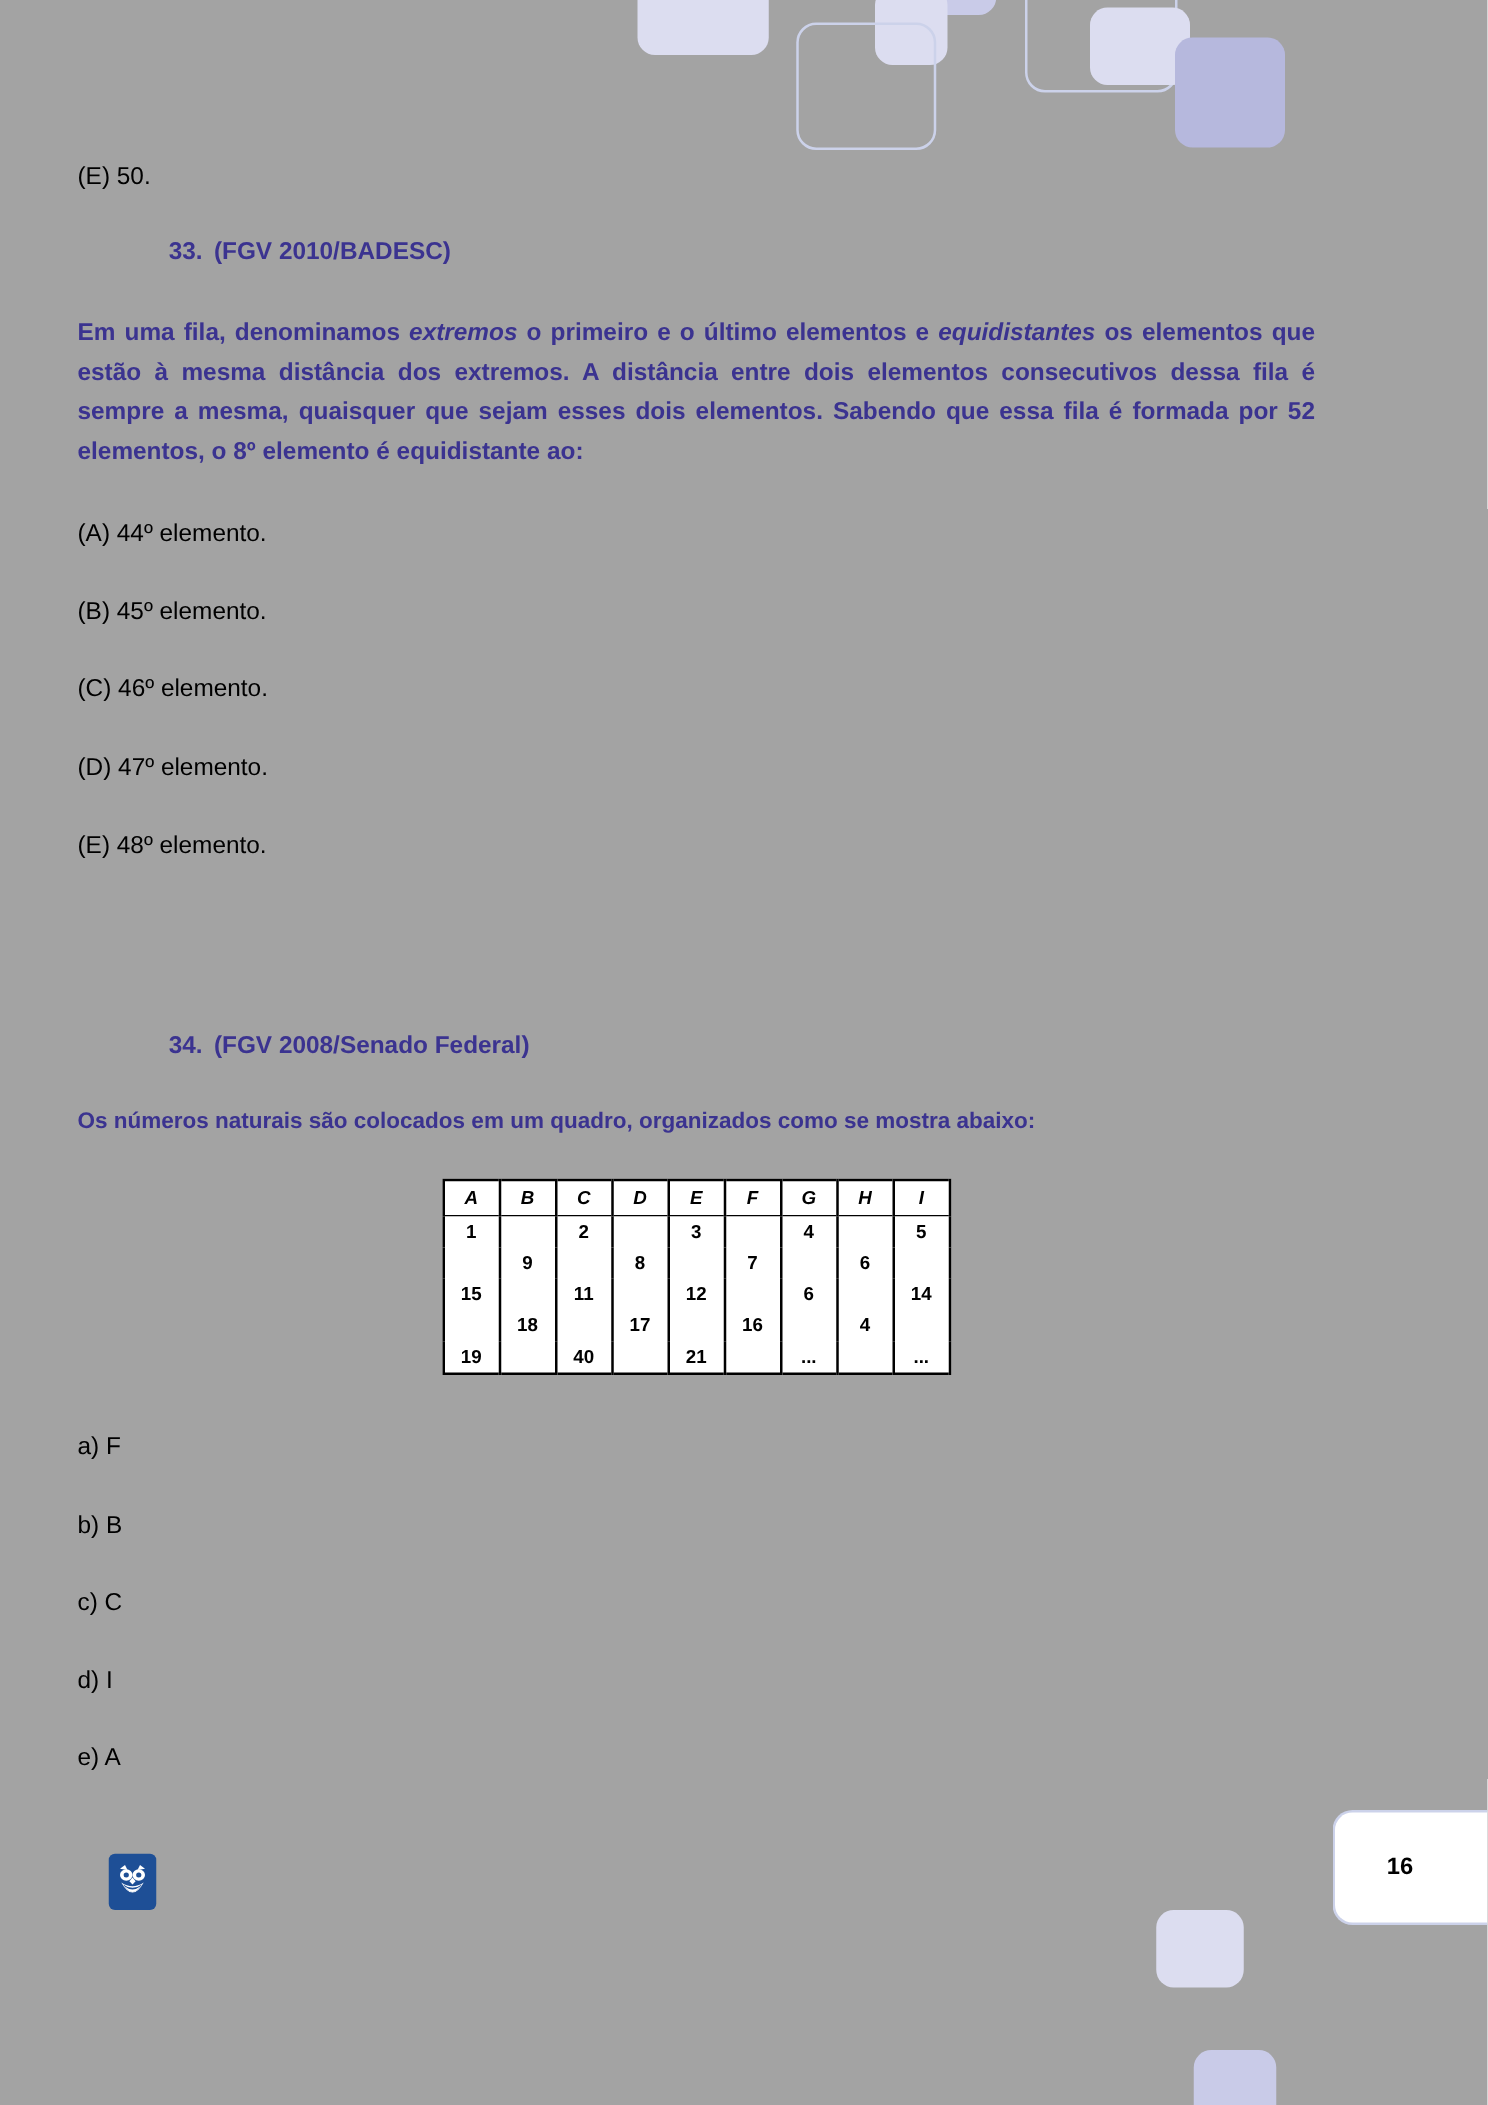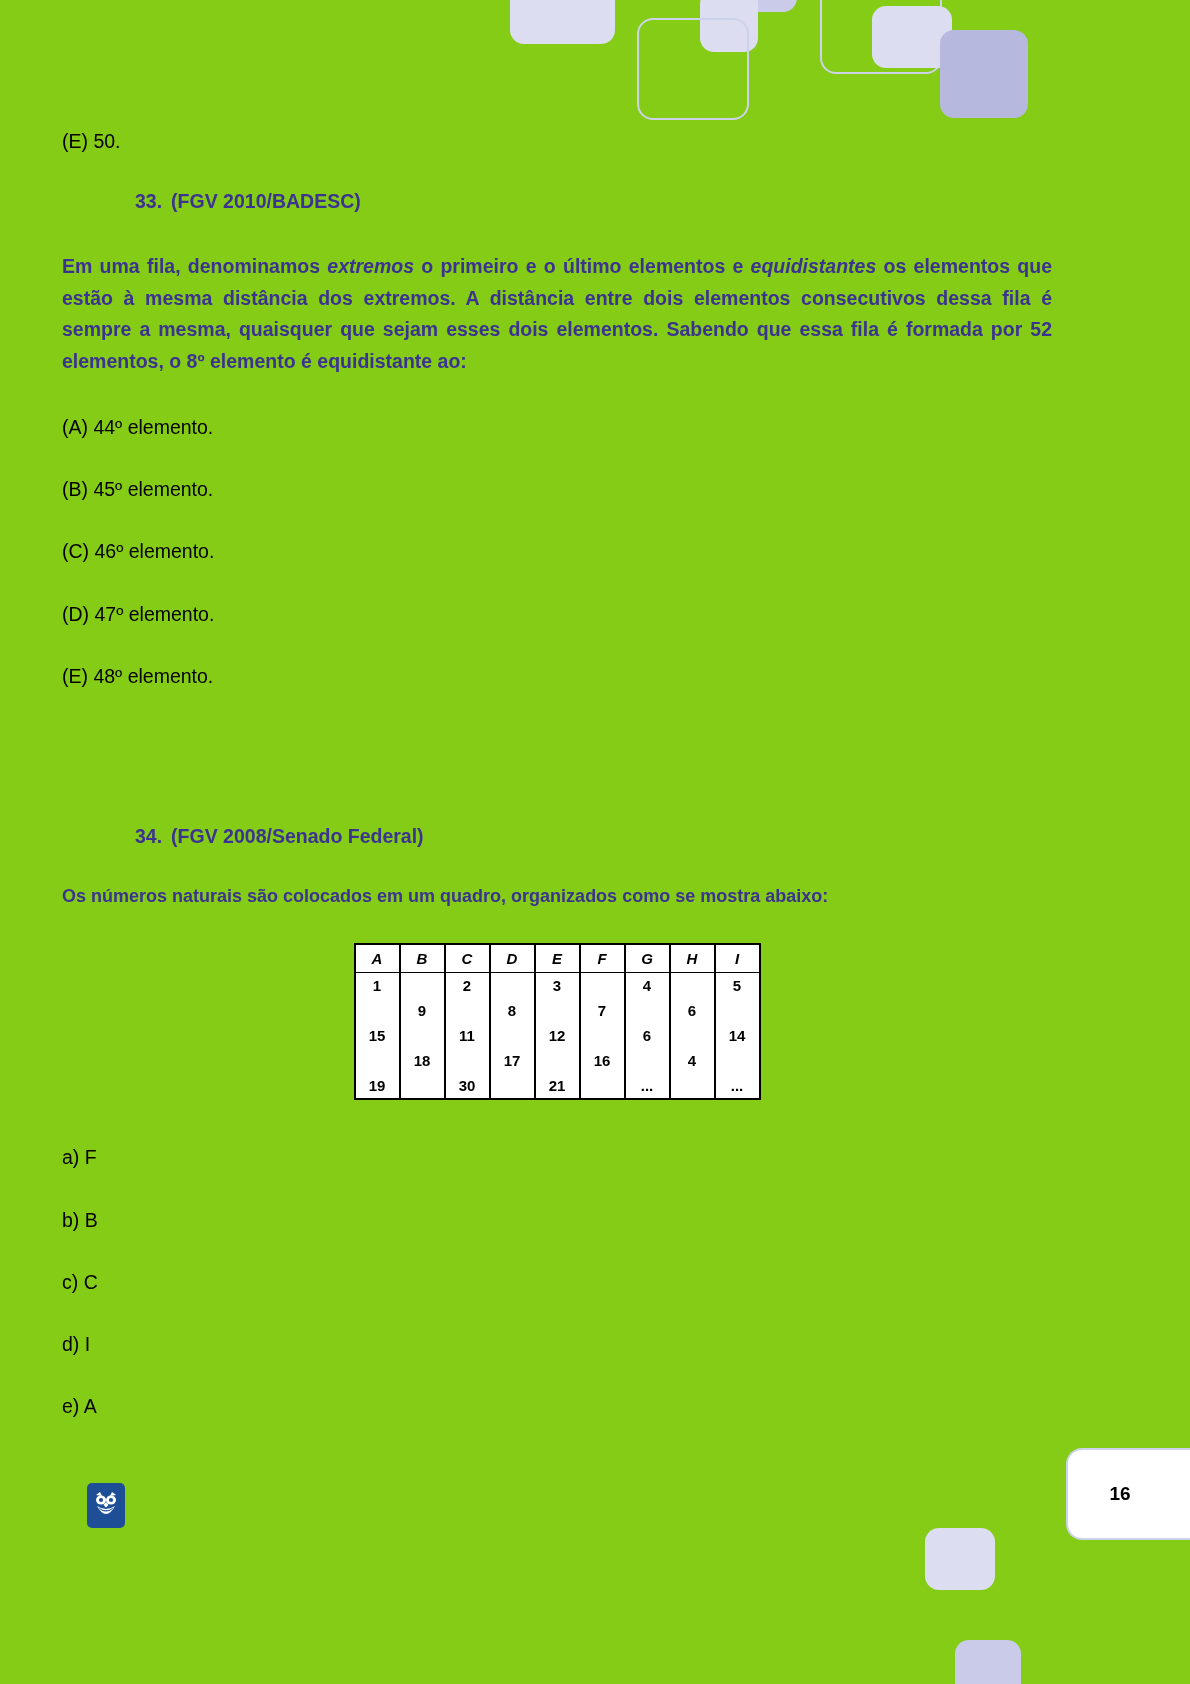--- a/index.html
+++ b/index.html
@@ -7,21 +7,21 @@
     padding: 0;
     background: #ffffff;
   }
   body {
     font-family: "Liberation Sans", sans-serif;
   }
   .page {
     position: relative;
     width: 1190px;
     height: 1684px;
-    background: #84cc16;
+    background: #a3a3a3;
     overflow: hidden;
   }
 
   
   .deco { position: absolute; }
   .deco-fill {
     background: #b6b8dd;
     border-radius: 14px;
   }
   .deco-fill.light { background: #c9cbe8; }
@@ -234,21 +234,21 @@
             <td>17</td>
             <td></td>
             <td>16</td>
             <td></td>
             <td>4</td>
             <td></td>
           </tr>
           <tr>
             <td>19</td>
             <td></td>
-            <td>30</td>
+            <td>40</td>
             <td></td>
             <td>21</td>
             <td></td>
             <td>...</td>
             <td></td>
             <td>...</td>
           </tr>
         </tbody>
       </table>
     </div>

